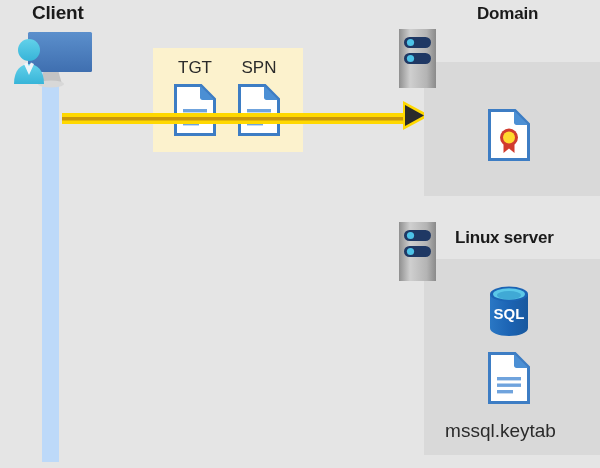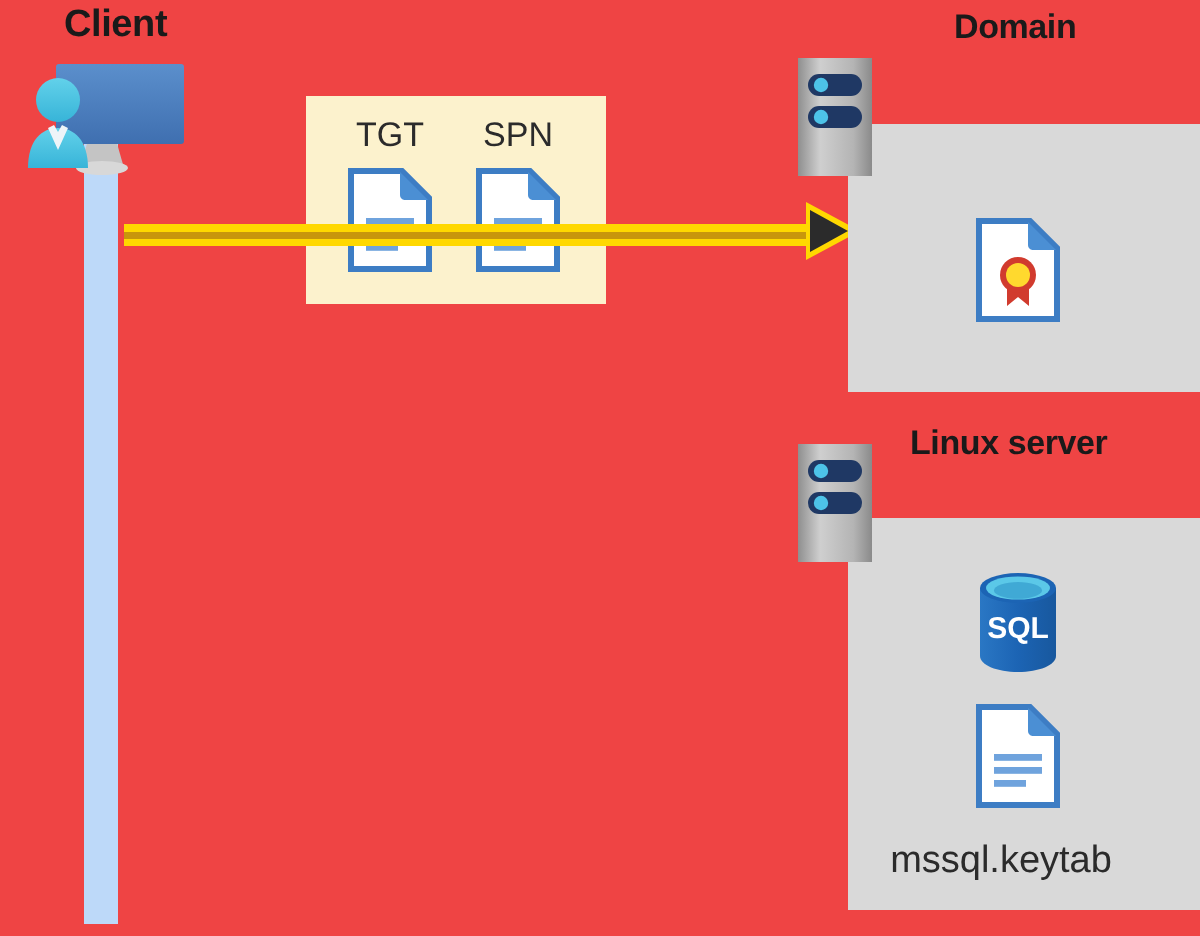--- a/index.html
+++ b/index.html
@@ -7,21 +7,21 @@
     padding: 0;
     background: #ffffff;
   }
   body {
     font-family: "Liberation Sans", sans-serif;
   }
   #diagram {
     position: relative;
     width: 600px;
     height: 468px;
-    background: #ef4444;
+    background: #e5e5e5;
     overflow: hidden;
   }
 
   
   .title {
     position: absolute;
     font-weight: bold;
     color: #1a1a1a;
     letter-spacing: -0.2px;
     line-height: 1.15;
@@ -32,21 +32,21 @@
     font-size: 19px;
   }
   #dc-title {
     left: 477px;
     top: 4px;
     font-size: 17px;
     width: 130px;
   }
   #linux-title {
     left: 455px;
-    top: 212px;
+    top: 228px;
     font-size: 17px;
   }
 
   
   #client-lifeline {
     position: absolute;
     left: 42px;
     top: 72px;
     width: 17px;
     height: 390px;

